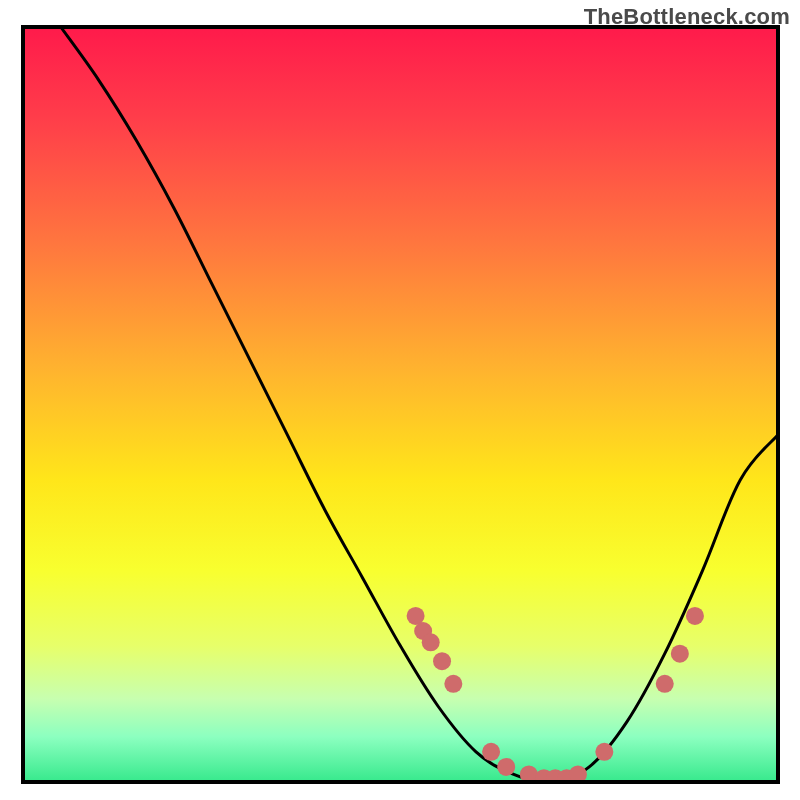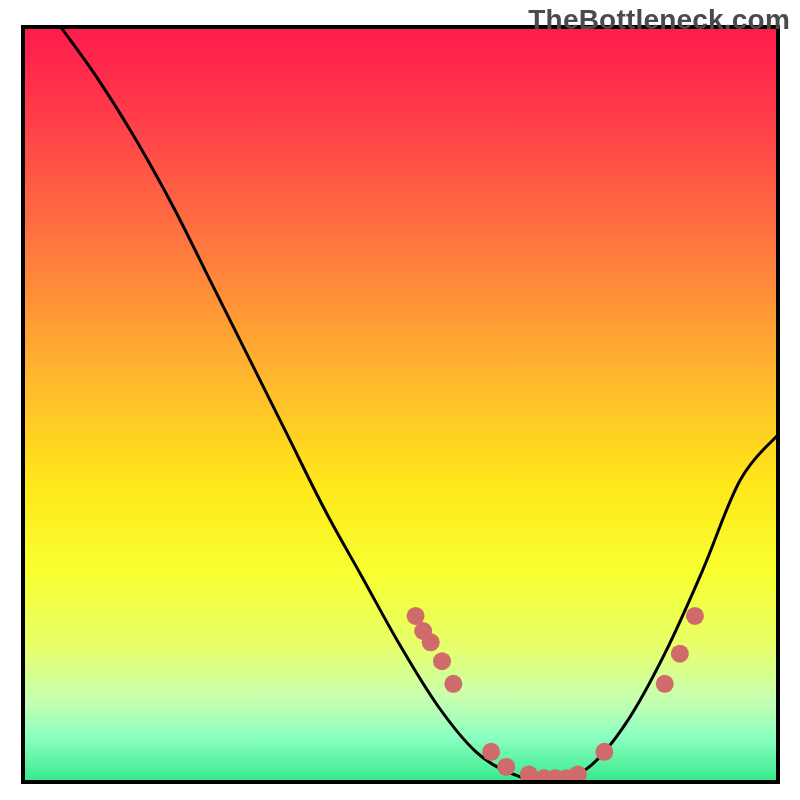--- a/index.html
+++ b/index.html
@@ -12,21 +12,21 @@
   }
   .wrap {
     position: relative;
     width: 800px;
     height: 800px;
   }
   .watermark {
     position: absolute;
     top: 4px;
     right: 10px;
-    font-size: 28px;
+    font-size: 22px;
     font-weight: 600;
     color: #4a4a4a;
     letter-spacing: 0.2px;
   }
   svg {
     display: block;
   }
 </style>
 </head>
 <body>

